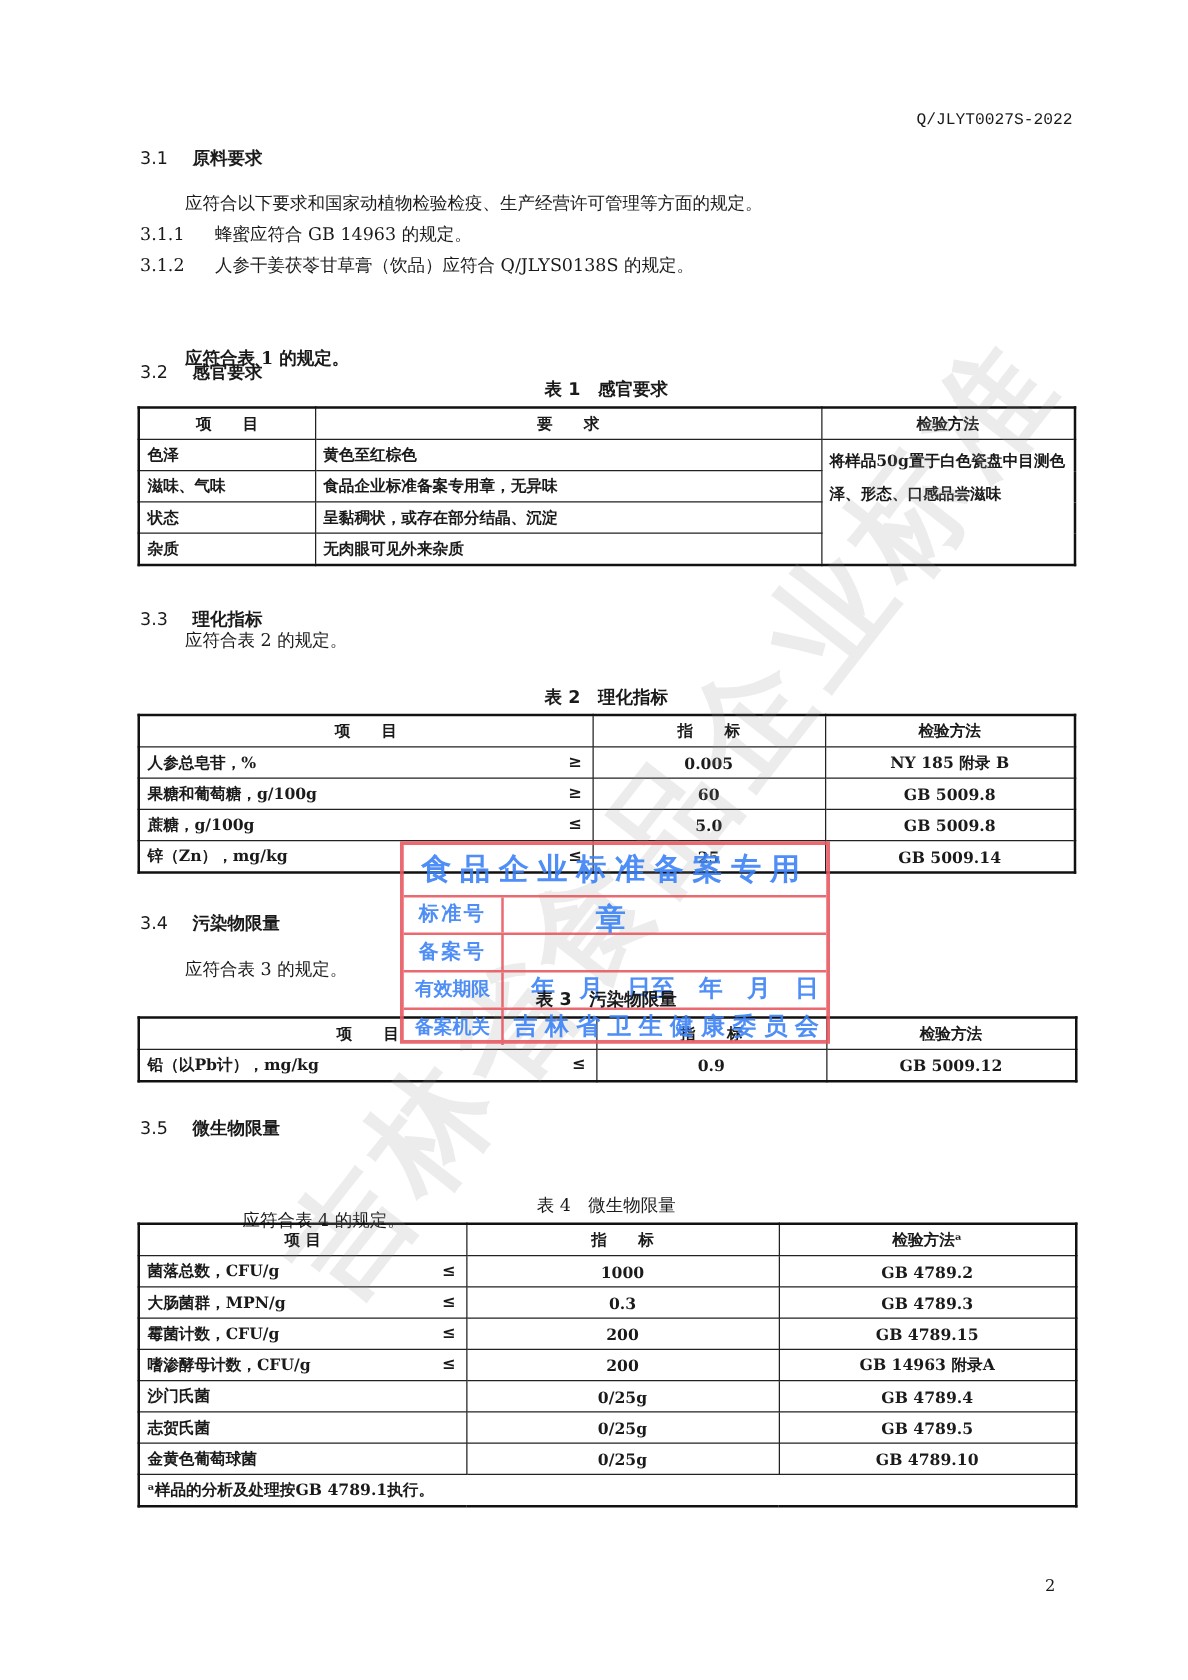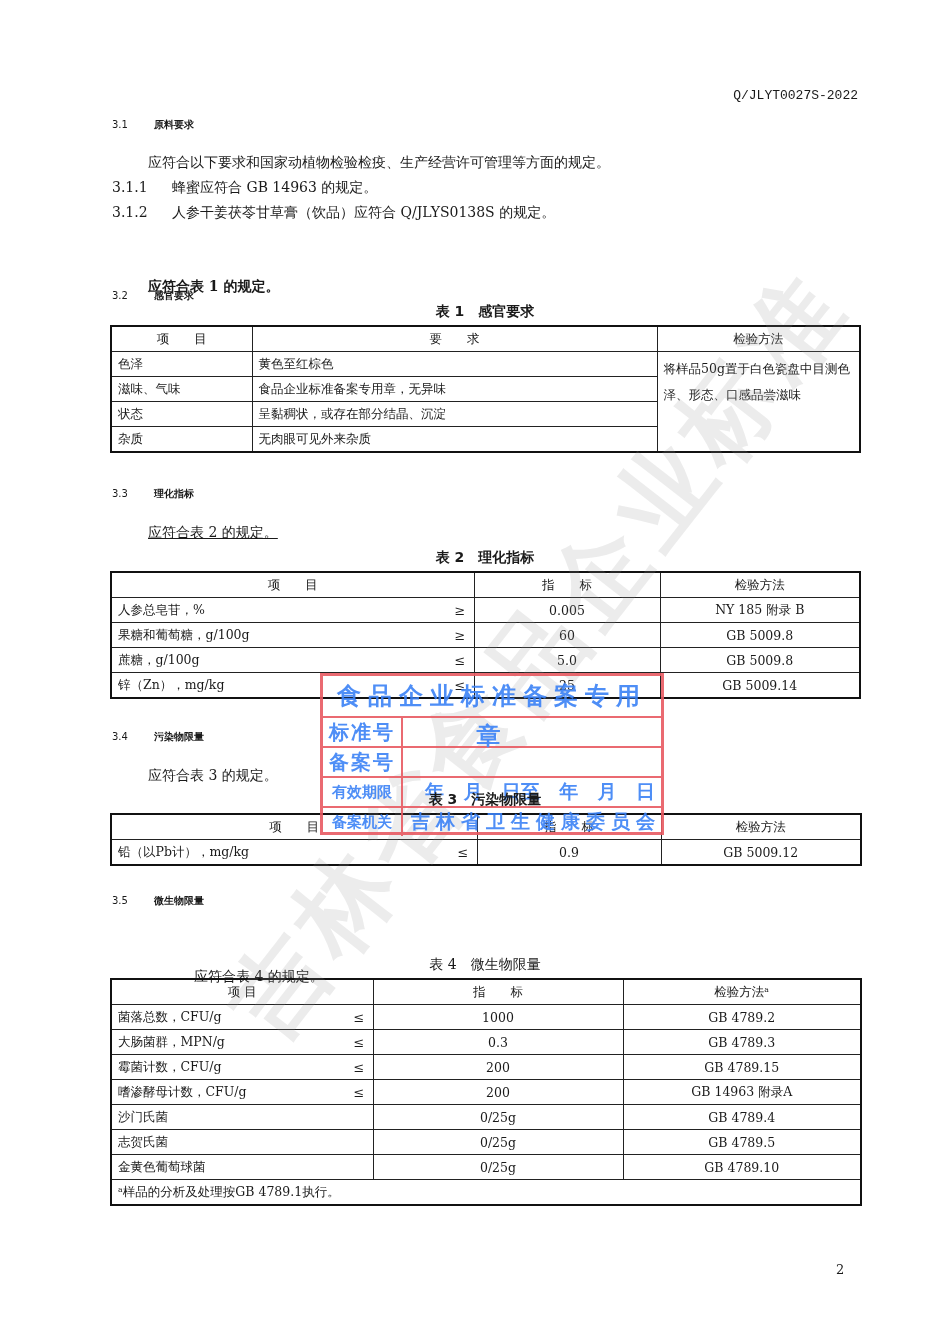--- a/index.html
+++ b/index.html
@@ -1,45 +1,45 @@
 <!DOCTYPE html>
 <html><head>
 <meta charset="utf-8">
 <style>
   html, body { margin: 0; padding: 0; background: #ffffff; }
   body { width: 950px; height: 1344px; position: relative; overflow: hidden;
          font-family: "DejaVu Serif", "Liberation Serif", serif; color: #1a1a1a; }
   .abs { position: absolute; }
   .doc-code { right: 92px; top: 88px; font-size: 13px; font-family: "Liberation Mono", "DejaVu Sans Mono", monospace; letter-spacing: 0px; }
-  .h2 { font-family: "DejaVu Sans", "Liberation Sans", sans-serif; font-size: 10px; font-weight: bold; left: 112px; }
+  .h2 { font-family: "DejaVu Sans", "Liberation Sans", sans-serif; font-size: 14px; font-weight: bold; left: 112px; }
   .h2 .num { font-weight: normal; display: inline-block; width: 42px; }
   .para { font-size: 14px; left: 148px; }
   .clause { font-size: 14px; left: 112px; }
   .clause .num { display: inline-block; width: 60px; }
   .tcap { font-size: 14px; text-align: center; left: 0; width: 970px; }
   .tcap.bold { font-family: "DejaVu Sans", "Liberation Sans", sans-serif; font-weight: bold; }
   table.grid { position: absolute; border-collapse: collapse; font-size: 12.5px; table-layout: fixed; background: transparent; }
   table.grid td { border: 1px solid #222; padding: 0 6px; height: 24px; vertical-align: middle; white-space: nowrap; overflow: hidden; }
-  table.grid { border: 2px solid #111; }
+  table.grid { border: 2px solid #111; font-weight: bold; }
   table.grid tr.hdr td { text-align: center; }
   .c { text-align: center; }
   .rel { position: relative; }
   .sign { position: absolute; right: 8px; top: 50%; transform: translateY(-50%); font-size: 13px; }
   .method-cell { vertical-align: top !important; padding-top: 4px !important; line-height: 26px; white-space: normal !important; }
   .page-num { left: 836px; top: 1262px; font-size: 13px; }
   .watermark { left: 130px; top: 600px; font-family: "DejaVu Sans", "Liberation Sans", sans-serif;
                font-size: 96px; font-weight: bold; color: rgba(150,150,150,0.18); transform: rotate(-52deg);
                transform-origin: left top; white-space: nowrap; letter-spacing: 8px; pointer-events: none; z-index: 5; }
   .stamp { left: 320px; top: 673px; width: 338px; height: 156px; border: 3px solid #e85a62;
            color: #3b82f6; font-family: Liberation Serif, serif; font-weight: bold;
            z-index: 6; opacity: 0.9; background: rgba(255,255,255,0.0); }
   .stamp .title { height: 40px; border-bottom: 2px solid #e85a62; font-size: 24px; letter-spacing: 7px; text-align: center; line-height: 40px; }
   .stamp .row { display: flex; height: 28px; border-bottom: 2px solid #e85a62; }
   .stamp .row:last-child { border-bottom: none; }
-  .stamp .lbl { width: 78px; border-right: 2px solid #e85a62; font-size: 20px; text-align: center; line-height: 28px; letter-spacing: 2px; }
+  .stamp .lbl { width: 78px; border-right: 2px solid #e85a62; font-size: 16px; text-align: center; line-height: 28px; letter-spacing: 2px; }
   .stamp .val { flex: 1; font-size: 19px; line-height: 28px; padding-left: 8px; display: flex; justify-content: space-between; padding-right: 6px; }
   .overlay-text { z-index: 7; }
 </style>
 </head>
 <body>
 
 <div class="abs doc-code">Q/JLYT0027S-2022</div>
 
 <div class="abs h2" style="top:118px;">
   <span class="num">3.1</span><span>原料要求</span>
@@ -86,21 +86,21 @@
   <tr>
     <td>杂质</td>
     <td>无肉眼可见外来杂质</td>
   </tr>
 </tbody>
   </table>
 
 <div class="abs h2" style="top:487px;">
   <span class="num">3.3</span><span>理化指标</span>
 </div>
-<div class="abs para" style="top:524px;text-decoration:underline;">应符合表 2 的规定。</div>
+<div class="abs para" style="top:504px;">应符合表 2 的规定。</div>
 <div class="abs tcap bold" style="top:549px;">表 2　理化指标</div>
 
 <table class="grid" style="left:110px; top:571px; width:749px;">
   <colgroup>
       <col style="width:363px">
       <col style="width:186px">
       <col style="width:200px">
     </colgroup>
   <tbody>
       <tr class="hdr">

